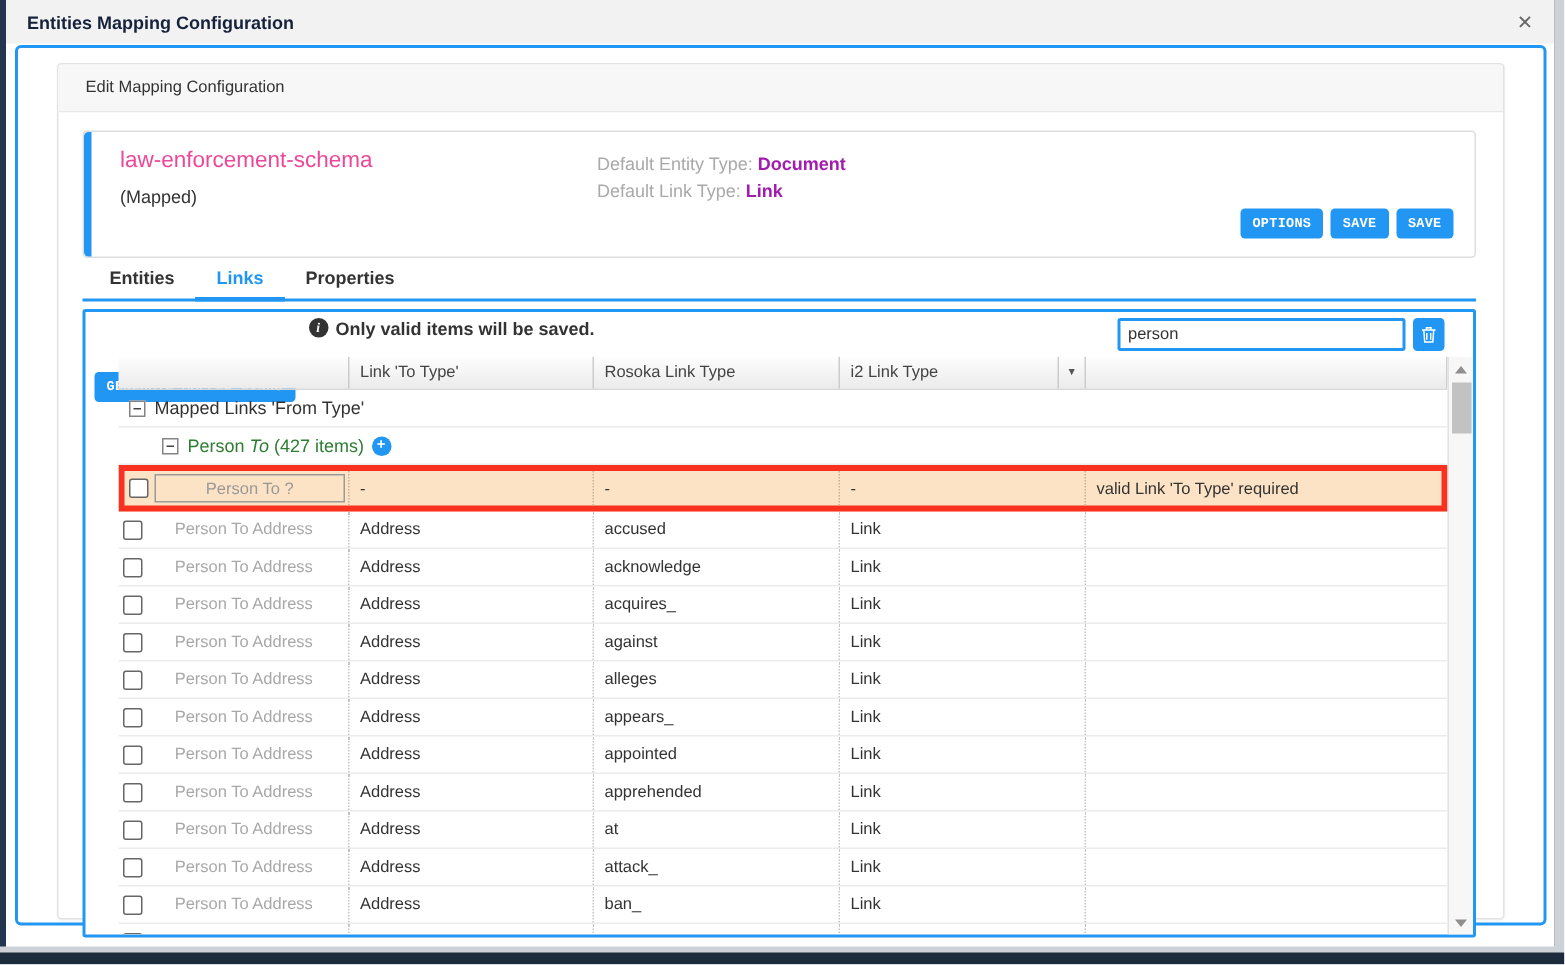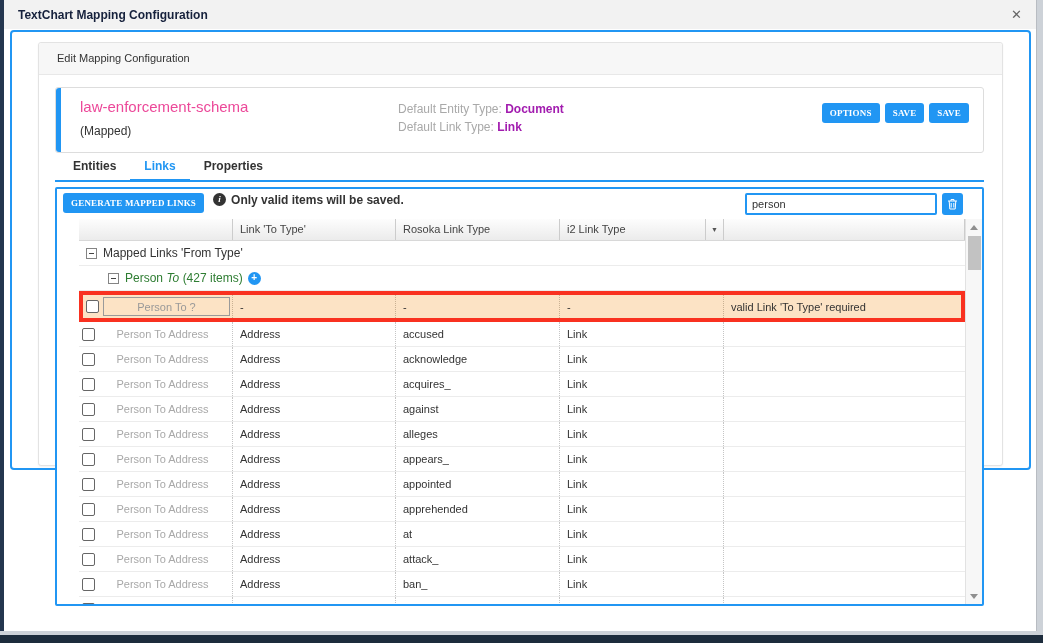--- a/index.html
+++ b/index.html
@@ -6,36 +6,36 @@
   body { font-family: "Liberation Sans", sans-serif; }
   .screen { position: relative; width: 1043px; height: 643px; background:#cdd2d8; overflow:hidden; }
   .left-edge { position:absolute; left:0; top:0; width:4px; height:631px; background:#24364f; }
   .bottom-bar { position:absolute; left:0; bottom:0; width:100%; height:8px; background:#1d2c3c; }
 
   .modal { position:absolute; left:4px; top:0; width:1033px; height:631px; background:#fff; border-right:1px solid #b8bcc2; }
   .titlebar { height:29px; background:#f2f2f2; display:flex; align-items:center; padding:0 14px; }
   .titlebar .title { font-size:12px; font-weight:bold; color:#16213c; }
   .titlebar .close { margin-left:auto; color:#666; font-size:13px; cursor:pointer; }
 
-  .blue-box { position:absolute; left:6px; top:30px; width:1021px; height:440px; border:2px solid #2196f3; border-radius:4px; background:#fff; }
+  .blue-box { position:absolute; left:6px; top:30px; width:1021px; height:587px; border:2px solid #2196f3; border-radius:4px; background:#fff; }
 
   .card { position:absolute; left:26px; right:26px; top:10px; bottom:2px; border:1px solid #e3e3e3; border-radius:3px; background:#fff; box-shadow:0 1px 2px rgba(0,0,0,.05); }
   .card-header { height:32px; background:#f7f7f7; border-bottom:1px solid #e8e8e8; line-height:31px; padding-left:18px; font-size:11px; color:#333; border-radius:3px 3px 0 0; }
   .card-body { padding:12px 18px 0 16px; }
 
   .schema-box { position:relative; border:1px solid #ddd; border-radius:3px; display:flex; align-items:flex-start; padding:10px 14px 12px 14px; min-height:66px; }
   .accent { position:absolute; left:0; top:0; bottom:0; width:5px; background:#2196f3; border-radius:3px 0 0 3px; }
   .schema-left { margin-left:10px; width:318px; }
   .schema-name { font-size:15px; color:#ec4899; }
   .schema-status { margin-top:9px; font-size:12px; color:#333; }
   .schema-mid { font-size:12px; line-height:18px; padding-top:2px; }
   .schema-mid .lbl { color:#a9a9a9; }
   .schema-mid .val { color:#a21caf; font-weight:bold; }
   .schema-buttons { margin-left:auto; display:flex; gap:5px; padding-top:5px; }
-  .btn-blue { background:#2196f3; color:#fff; border:none; font-family:Liberation Serif, serif; font-size:9px; font-weight:bold; padding:5px 8px; border-radius:3px; letter-spacing:.2px; cursor:pointer; }
+  .btn-blue { background:#2196f3; color:#fff; border:none; font-family:Liberation Mono, monospace; font-size:9px; font-weight:bold; padding:5px 8px; border-radius:3px; letter-spacing:.2px; cursor:pointer;margin-top:36px; }
 
   .tabs { margin-top:1px; border-bottom:2px solid #2196f3; display:flex; padding-left:4px; }
   .tab { padding:5px 14px 6px; font-size:12px; font-weight:bold; color:#333; cursor:pointer; }
   .tab.active { color:#2196f3; border-bottom:3px solid #2196f3; margin-bottom:-2px; }
 
   .table-block { margin-top:5px; border:2px solid #2196f3; border-radius:2px; height:419px; overflow:hidden; background:#fff; }
   .toolbar { display:flex; align-items:flex-start; padding:4px 6px; height:30px; }
   .info-icon { width:13px; height:13px; border-radius:50%; background:#333; color:#fff; font-size:9px; font-weight:bold; font-style:italic; font-family:"Liberation Serif",serif; text-align:center; line-height:13px; margin-left:9px; flex:none; }
   .info-text { margin-left:5px; font-size:12px; color:#333;font-weight:bold; }
   .search { margin-left:auto; width:192px; height:22px; border:2px solid #2196f3; border-radius:2px; font-size:11px; padding:0 5px; color:#333; font-family:"Liberation Sans",sans-serif; }
@@ -78,21 +78,21 @@
 </style>
 </head>
 <body>
 
 <div class="screen">
   <div class="left-edge"></div>
   <div class="bottom-bar"></div>
 
   <div class="modal">
     <div class="titlebar">
-      <span class="title">TextChart Mapping Configuration</span>
+      <span class="title">Entities Mapping Configuration</span>
       <span class="close">✕</span>
     </div>
 
     <div class="blue-box">
       <div class="card">
         <div class="card-header">Edit Mapping Configuration</div>
         <div class="card-body">
 
           <div class="schema-box">
             <div class="accent"></div>

